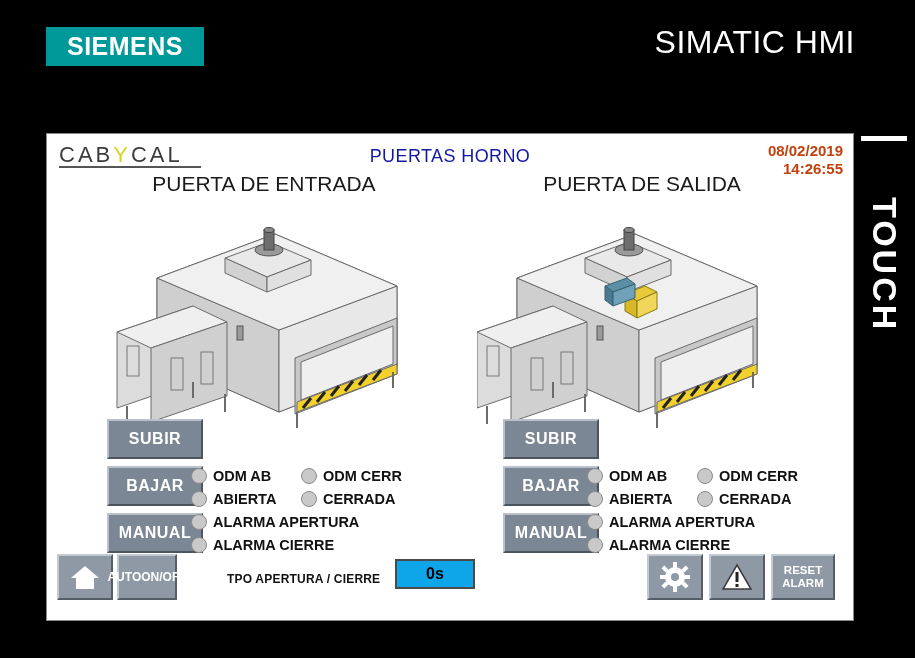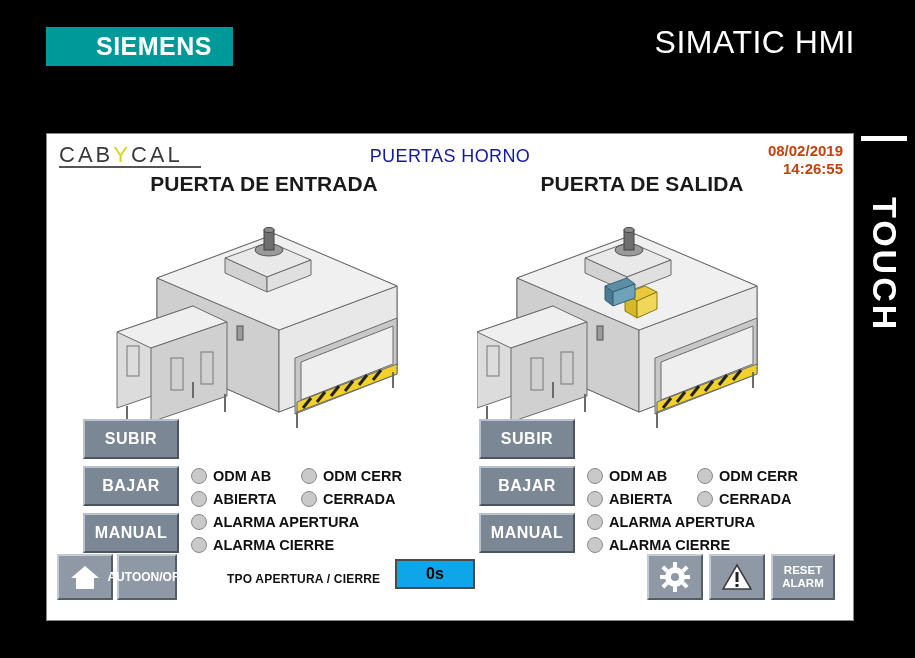--- a/index.html
+++ b/index.html
@@ -33,21 +33,20 @@
     width: 158px; height: 39px;
     background: #009999;
     color: #ffffff;
     font-family: "Liberation Sans", sans-serif;
     font-weight: bold;
     font-size: 25px;
     letter-spacing: 0.5px;
     display: flex;
     align-items: center;
     justify-content: center;
-    padding-left: 29px;
   }
   .simatic-title {
     position: absolute;
     right: 60px; top: 24px;
     color: #ffffff;
     font-size: 32px;
     font-weight: 400;
     letter-spacing: 0.5px;
   }
   .touch-label {
@@ -109,21 +108,21 @@
     color: #c2410c;
     font-size: 15px;
     font-weight: bold;
     line-height: 18px;
   }
 
   .panel-heading {
     position: absolute;
     top: 38px;
     font-size: 21px;
-    font-weight: bold;
+    font-weight: normal;
     color: #1a1a1a;
     text-align: center;
   }
   .panel-heading.left  { left: 22px;  width: 390px; }
   .panel-heading.right { left: 400px; width: 390px; }
 
   
   .machine {
     position: absolute;
     top: 72px;
@@ -143,20 +142,21 @@
     border-bottom: 2px solid #4c545e;
     color: #ffffff;
     font-size: 16px;
     font-weight: bold;
     display: flex;
     align-items: center;
     justify-content: center;
     box-sizing: border-box;
     letter-spacing: 0.5px;
     cursor: pointer;
+    margin-left: 24px;
   }
   .btn-subir  { width: 96px; height: 40px; }
   .btn-bajar  { width: 96px; height: 40px; }
   .btn-manual { width: 96px; height: 40px; }
 
   .g1 .btn-subir  { left: 36px;  top: 285px; }
   .g1 .btn-bajar  { left: 36px;  top: 332px; }
   .g1 .btn-manual { left: 36px;  top: 379px; }
   .g2 .btn-subir  { left: 432px; top: 285px; }
   .g2 .btn-bajar  { left: 432px; top: 332px; }

